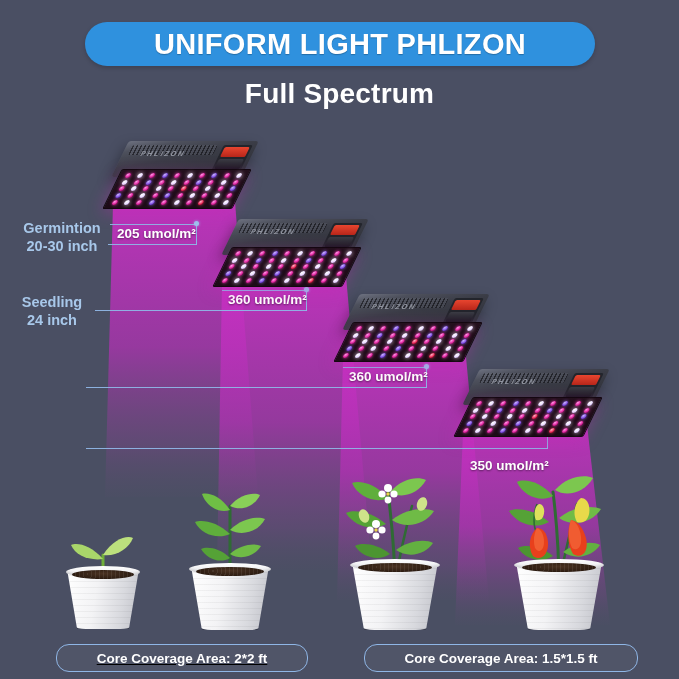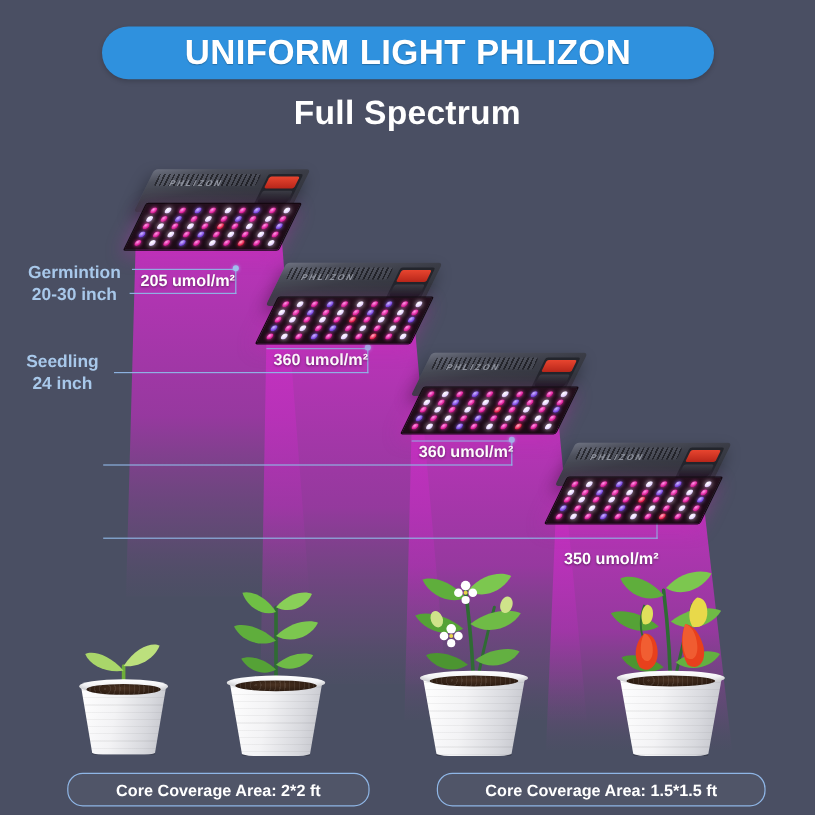--- a/index.html
+++ b/index.html
@@ -552,20 +552,20 @@
     </svg>
     <div class="pot" style="width:86px;height:68px;">
       <div class="pot-body">
         <div class="pot-rings"></div>
       </div>
       <div class="pot-rim"></div>
       <div class="soil"></div>
     </div>
   </div>
 
-  <div class="cov-pill" style="left:56px;top:644px;width:250px;">
+  <div class="cov-pill" style="left:56px;top:644px;width:250px;text-decoration:underline;">
     <span>Core Coverage Area: 2*2 ft</span>
   </div>
   <div class="cov-pill" style="left:364px;top:644px;width:272px;">
     <span>Core Coverage Area: 1.5*1.5 ft</span>
   </div>
 
 </div>
 
 </body></html>

